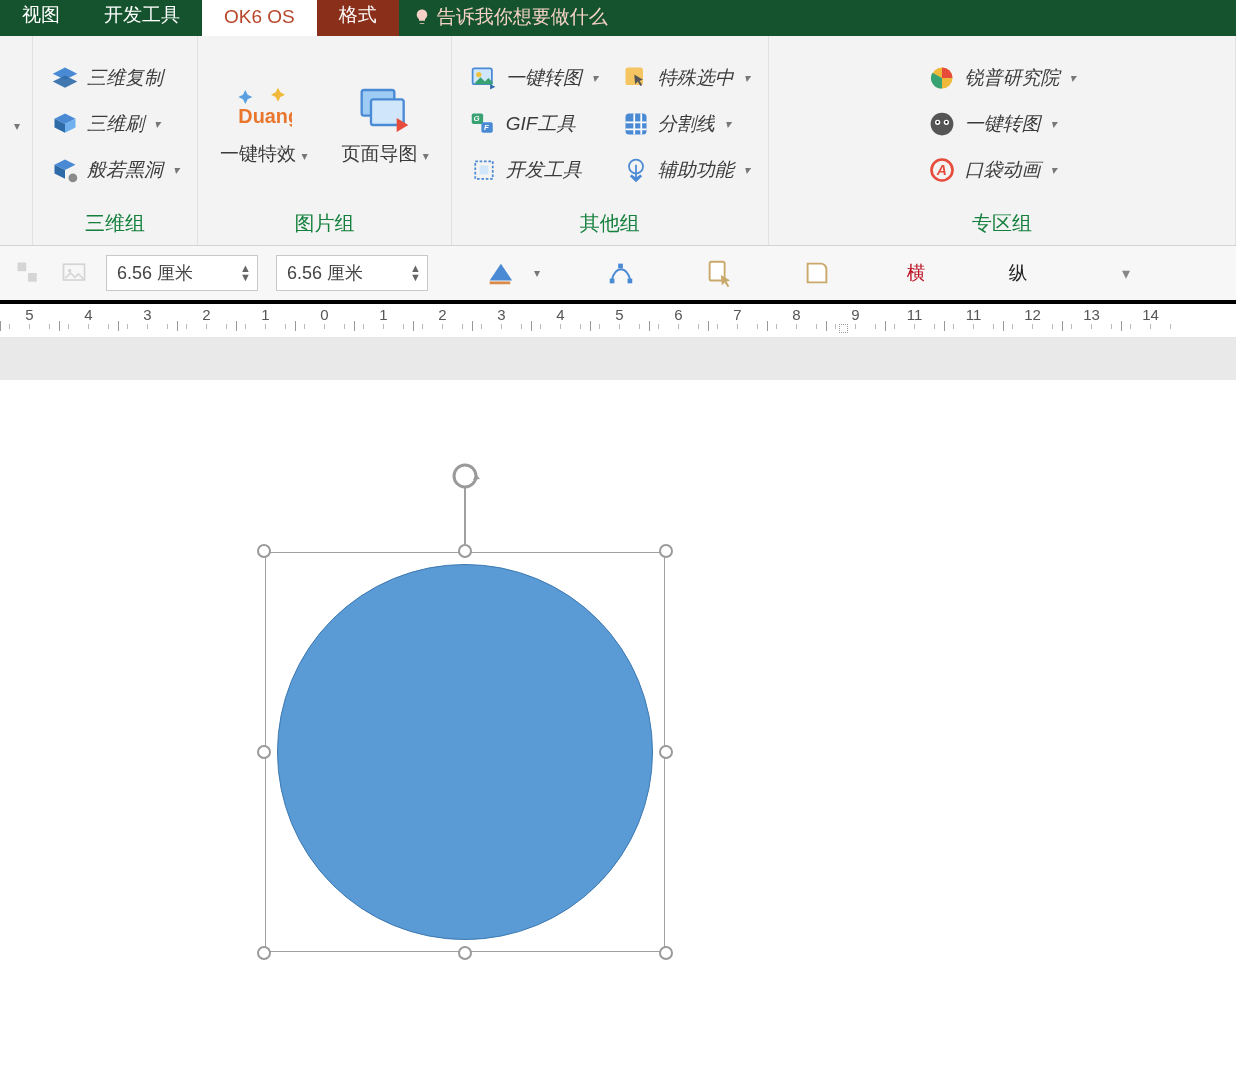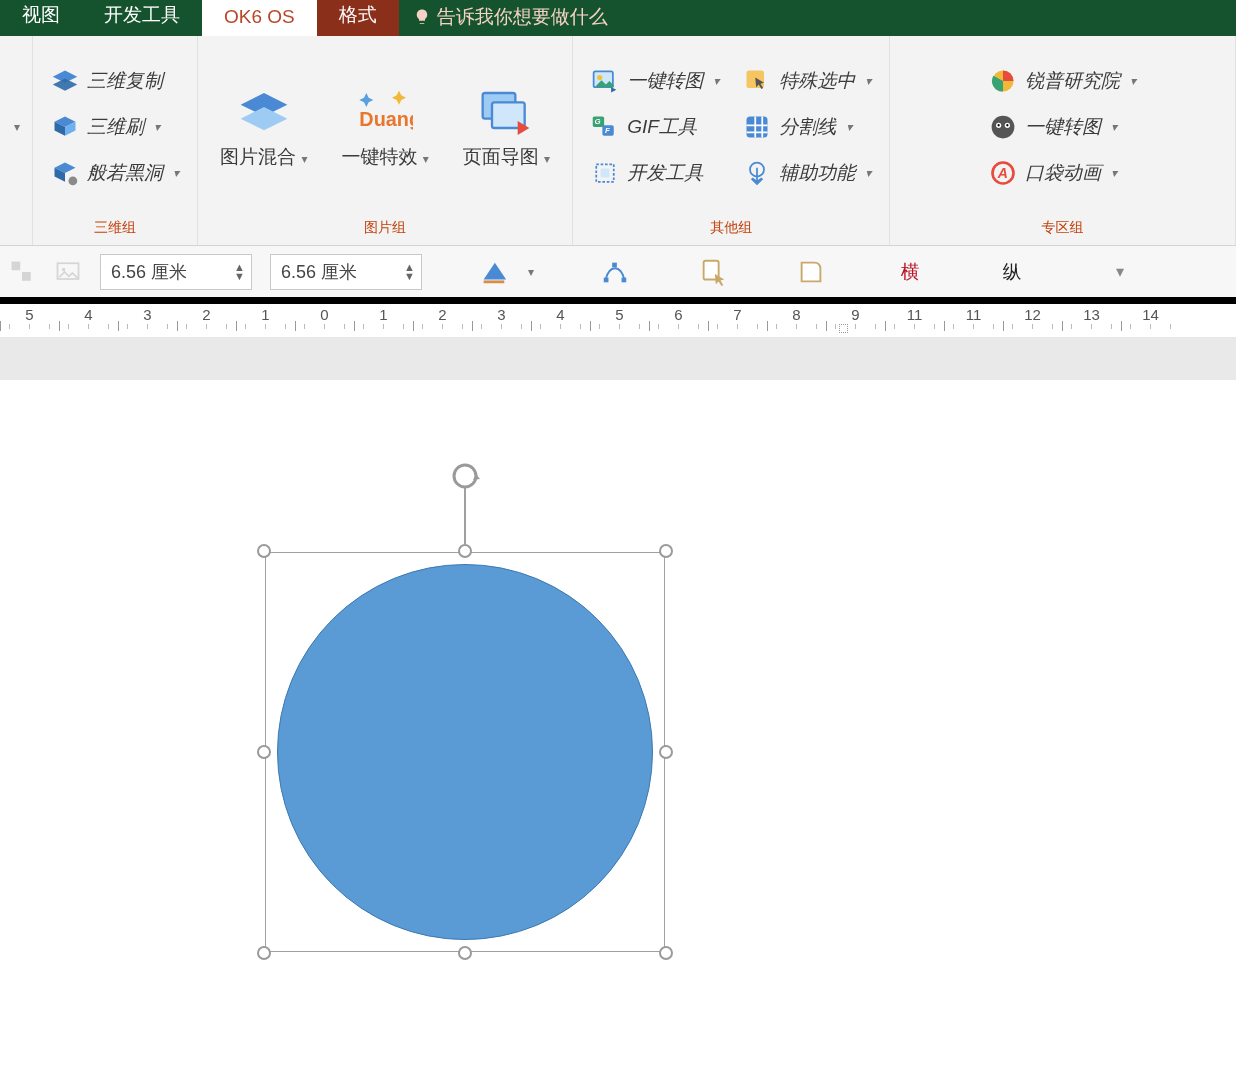--- a/index.html
+++ b/index.html
@@ -11,32 +11,32 @@
   .tab.active { background: #fff; color: #b7472a; }
   .tab.format { background: #8a2f1a; }
   .tell-me { display: flex; align-items: center; gap: 6px; padding: 6px 14px; font-size: 19px; color: #f6d2c6; }
   .bulb { width: 18px; height: 18px; }
 
   
   .ribbon { display: flex; background: #f3f3f3; border-bottom: 1px solid #d4d4d4; height: 210px; }
   .group { display: flex; flex-direction: column; align-items: center; justify-content: space-between;
            border-right: 1px solid #e1e1e1; padding: 6px 12px 4px 12px; }
   .group-body { display:flex; align-items:center; height:170px; }
-  .group-label { font-size: 14px; color: #c2410c; padding: 4px 0; }
+  .group-label { font-size: 20px; color: #15803d; padding: 4px 0; }
 
   .vlist { display:flex; flex-direction:column; gap:10px;font-style:italic; }
   .btn { display:flex; align-items:center; gap:8px; font-size:19px; color:#3b3b3b; padding:4px 6px; white-space:nowrap; cursor:pointer; }
   .btn .bi { width:28px; height:28px; flex:0 0 28px; }
   .big { display:flex; flex-direction:column; align-items:center; gap:4px; padding:4px 10px; cursor:pointer; }
   .big .bi-lg { width:56px; height:56px; }
   .big .lbl { font-size:19px; color:#3b3b3b; text-align:center; line-height:1.2; }
   .dd { font-size:12px; color:#777; margin-left:2px; }
 
   
-  .sizebar { height: 58px; background:#f7f7f7; border-bottom:7px solid #000000; display:flex; align-items:center; gap:18px; padding:0 8px; }
+  .sizebar { height: 58px; background:#f7f7f7; border-bottom:4px solid #000000; display:flex; align-items:center; gap:18px; padding:0 14px; }
   .si { width:28px; height:28px; opacity:.55; cursor:pointer;}
   .spin { display:flex; align-items:center; border:1px solid #c9c9c9; background:#fff; height:36px; width:152px; padding:0 6px 0 10px; font-size:18px; color:#444;}
   .spin .arrows { margin-left:auto; display:flex; flex-direction:column; line-height:9px; color:#666; font-size:11px; cursor:pointer;}
   .tb-icon { width:30px; height:30px; cursor:pointer; }
 
   
   .ruler { height: 34px; background:#fff; border-bottom:1px solid #e6e6e6; position:relative; overflow:hidden;}
   .ruler-inner {position:absolute; left:0; top:0; display:flex; height:100%; }
   .tick-major { width:59px; position:relative; display:flex; align-items:flex-end; justify-content:center; }
   .tick-major span { font-size:15px; color:#555; position:absolute; top:2px; }
@@ -117,27 +117,20 @@
           <span>般若黑洞</span>
             <span class="dd">▾</span>
         </div>
       </div>
     </div>
     <div class="group-label">三维组</div>
   </div>
 
   <div class="group">
     <div class="group-body" style="gap:14px;display:flex">
-      <div class="big">
-        <svg class="bi-lg" viewBox="0 0 48 48">
-            <path class="blue" d="M24 6 44 16 24 26 4 16z"></path>
-            <path fill="#9ecbf3" d="M24 18 44 28 24 38 4 28z"></path>
-          </svg>
-        <div class="lbl"><span>图片混合</span><span class="dd"> ▾</span></div>
-      </div>
       <div class="big">
         <svg class="bi-lg" viewBox="0 0 48 48">
             <text x="2" y="34" font-size="17" fill="#e8762d" font-weight="bold">Duang</text>
             <path fill="#5aa0e0" d="M8 6l2 4 4 2-4 2-2 4-2-4-4-2 4-2z"></path>
             <path fill="#f0b93a" d="M36 4l2 4 4 2-4 2-2 4-2-4-4-2 4-2z"></path>
           </svg>
         <div class="lbl"><span>一键特效</span><span class="dd"> ▾</span></div>
       </div>
       <div class="big">
         <svg class="bi-lg" viewBox="0 0 48 48">

